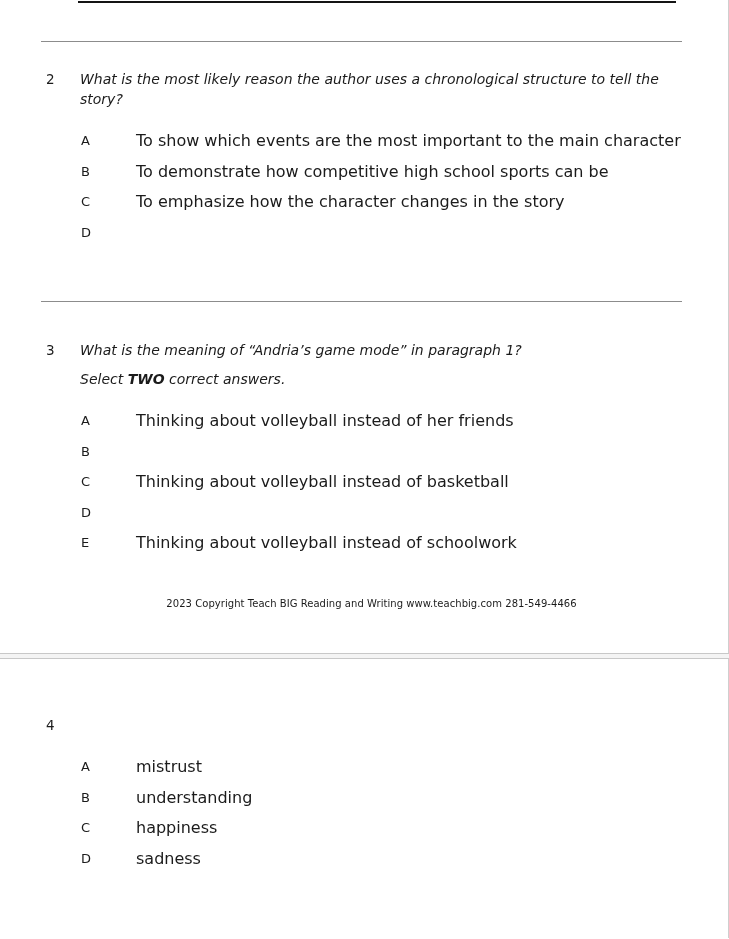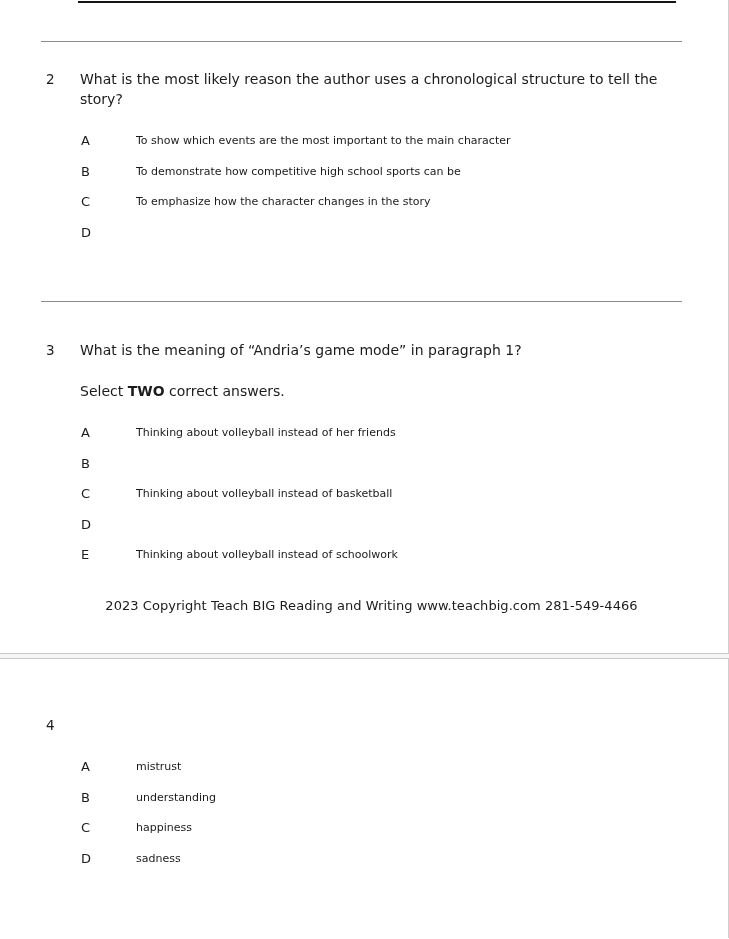--- a/index.html
+++ b/index.html
@@ -82,26 +82,27 @@
     line-height: 19px;
     padding-left: 46px;
     box-sizing: content-box;
   }
   .q-stem {
     flex: 1 1 auto;
     max-width: 600px;
     font-size: 14px;
     line-height: 19.5px;
     padding-right: 50px;
+    font-style: italic;
   }
   .q-stem u { text-decoration: underline; }
   .q-stem b { font-weight: bold; }
 
   .q-subinstruction {
-    margin-top: 21px;
+    margin-top: 9px;
     font-size: 14px;
     line-height: 19.5px;
   }
 
   
   .options {
     margin-top: 21px;
   }
   .option {
     display: flex;
@@ -111,31 +112,31 @@
   .option-letter {
     flex: 0 0 55px;
     width: 55px;
     font-size: 13px;
     line-height: 22px;
     padding-left: 81px;
     box-sizing: content-box;
   }
   .option-text {
     flex: 1 1 auto;
-    font-size: 11px;
+    font-size: 16px;
     line-height: 22px;
   }
 
   
   .footer-copyright {
     position: absolute;
     left: 0;
     width: 729px;
     text-align: center;
-    font-size: 13px;
+    font-size: 10px;
     letter-spacing: 0.05px;
     color: #1b1b1b;
   }
   .footer-inner {
     display: inline-block;
     padding-left: 14px;
   }
 </style>
 </head>
 <body>

